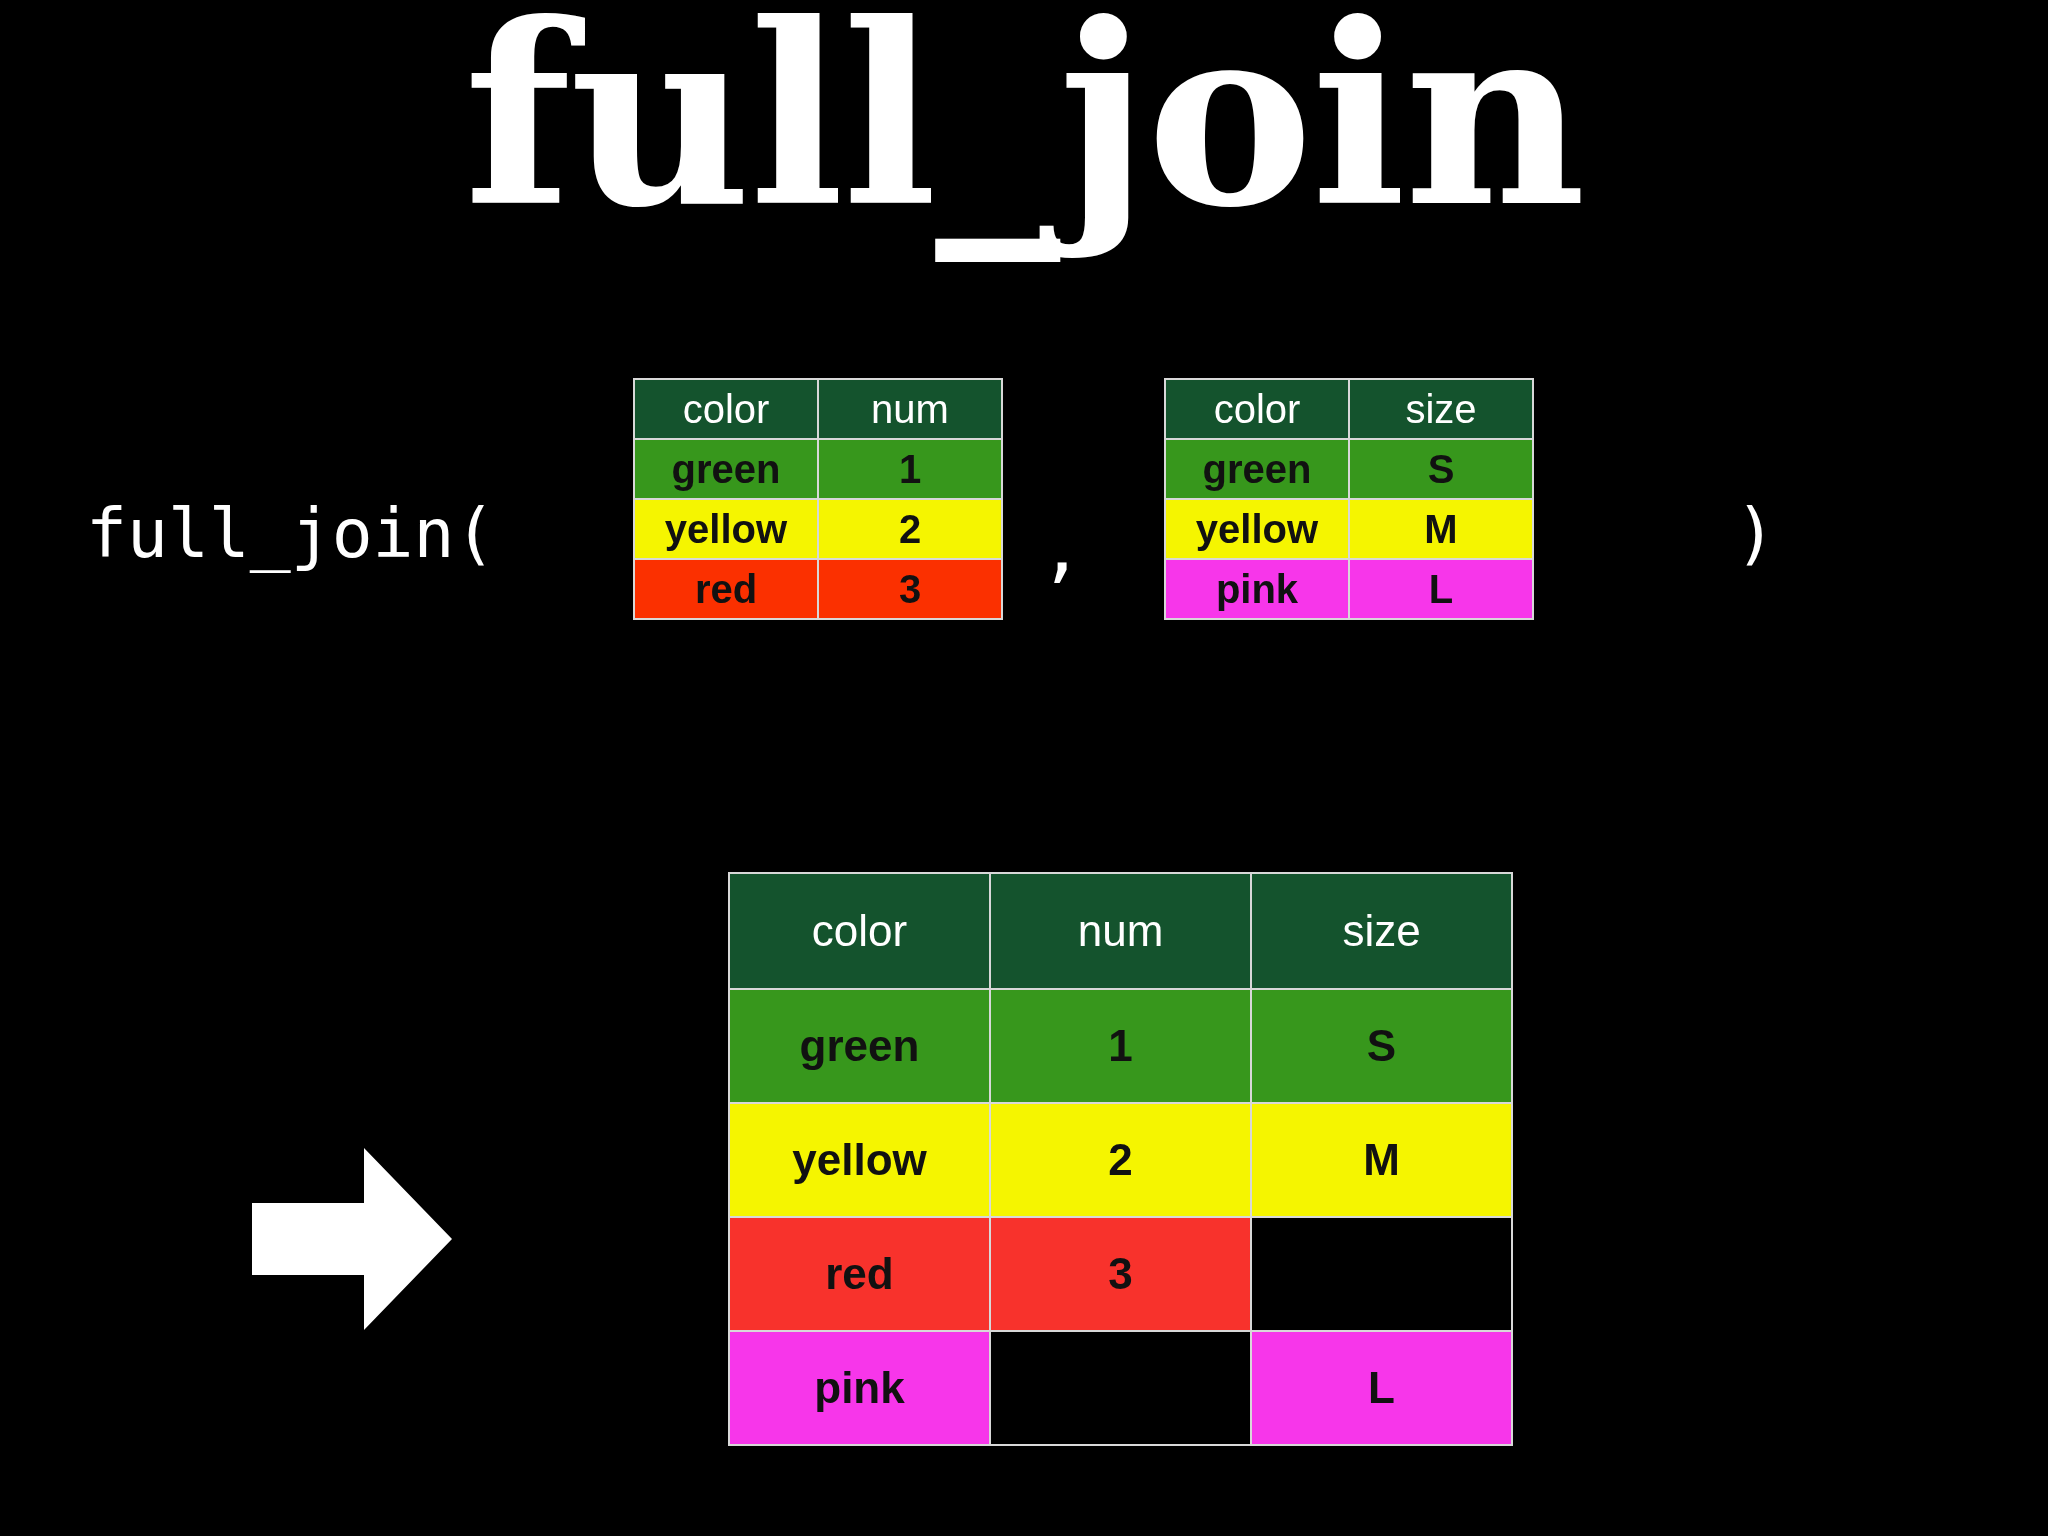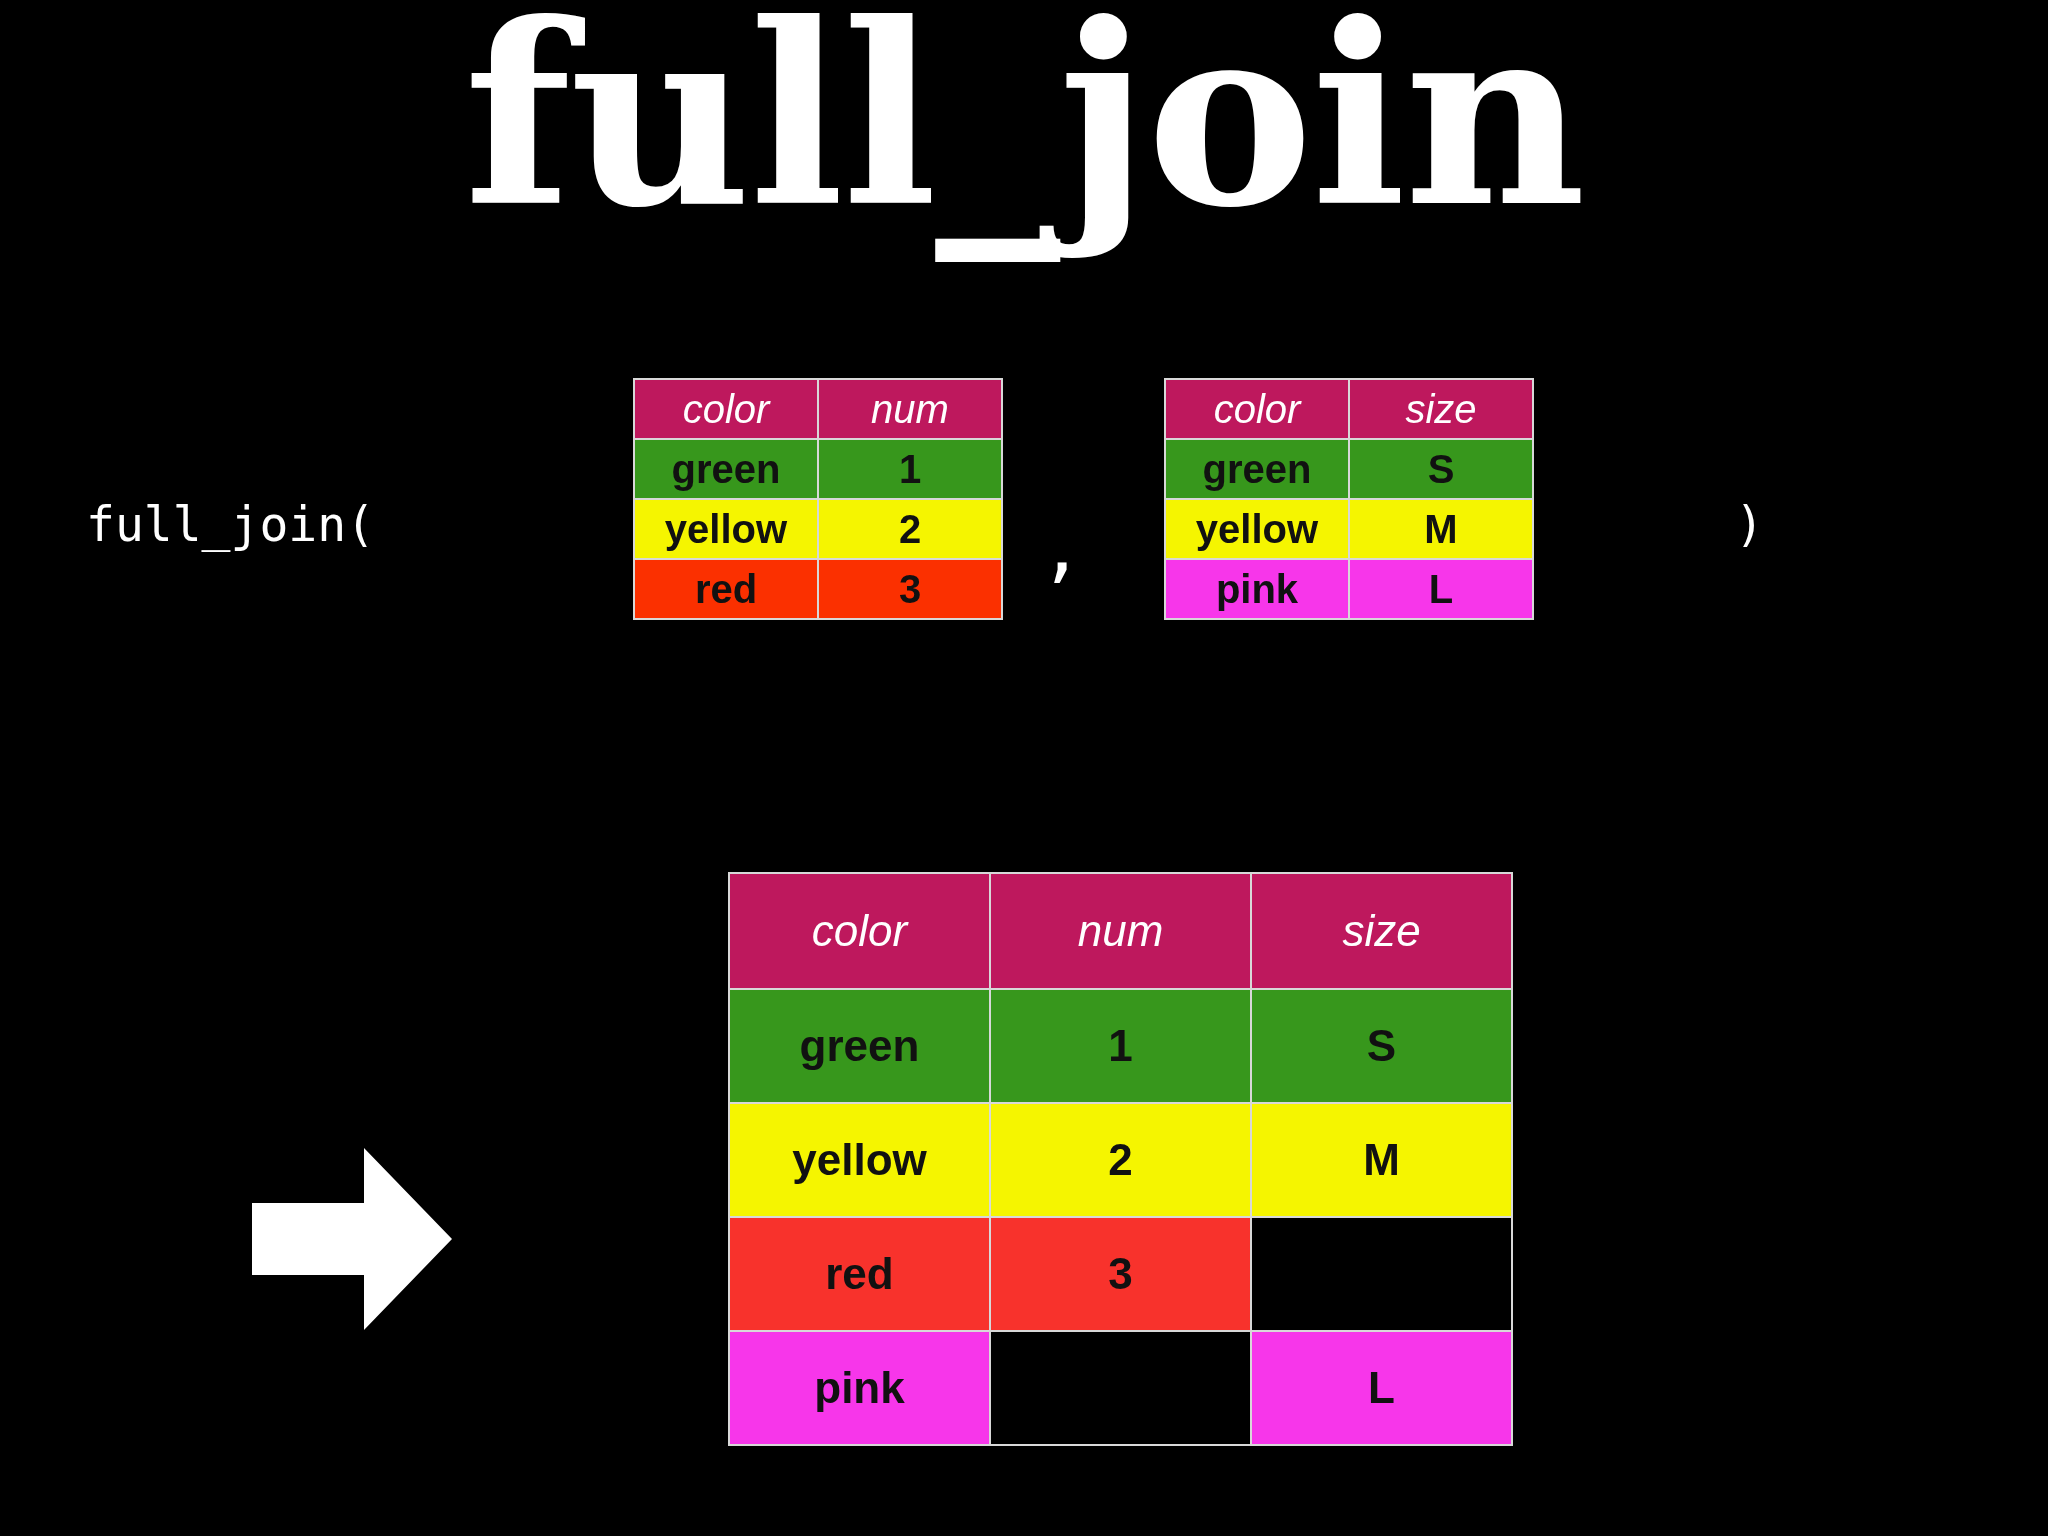--- a/index.html
+++ b/index.html
@@ -18,21 +18,21 @@
     line-height:1.0;
     color:#ffffff;
     letter-spacing:-2px;
     white-space:pre;
   }
   
   .code{
     position:absolute;
     font-family:"DejaVu Sans Mono","Liberation Mono",monospace;
     color:#ffffff;
-    font-size:48px;
+    font-size:68px;
     line-height:1;
     white-space:pre;
   }
   #code-open{ left:86px; top:500px; }
   #code-comma{ left:1040px; top:512px; font-size:72px;}
   #code-close{ left:1735px; top:500px; }
 
   
   .tbl{
     position:absolute;
@@ -40,23 +40,22 @@
     table-layout:fixed;
   }
   .tbl td, .tbl th{
     border:2px solid #d8d8d8;
     text-align:center;
     vertical-align:middle;
     font-weight:400;
     padding:0;
   }
   .tbl th{
-    background:#be185d;
+    background:#14532d;
     color:#ffffff;
-    font-style:italic;
   }
   .tbl td{ color:#111111;font-weight:bold; }
   .tbl td.empty{ background:#000000;color:#000000; }
 
   
   .small{ font-size:40px; }
   .small th, .small td{ height:58px; }
   #table-left{  left:633px; top:378px; }
   #table-left th, #table-left td{ width:182px; }
   #table-right{ left:1164px; top:378px; }

